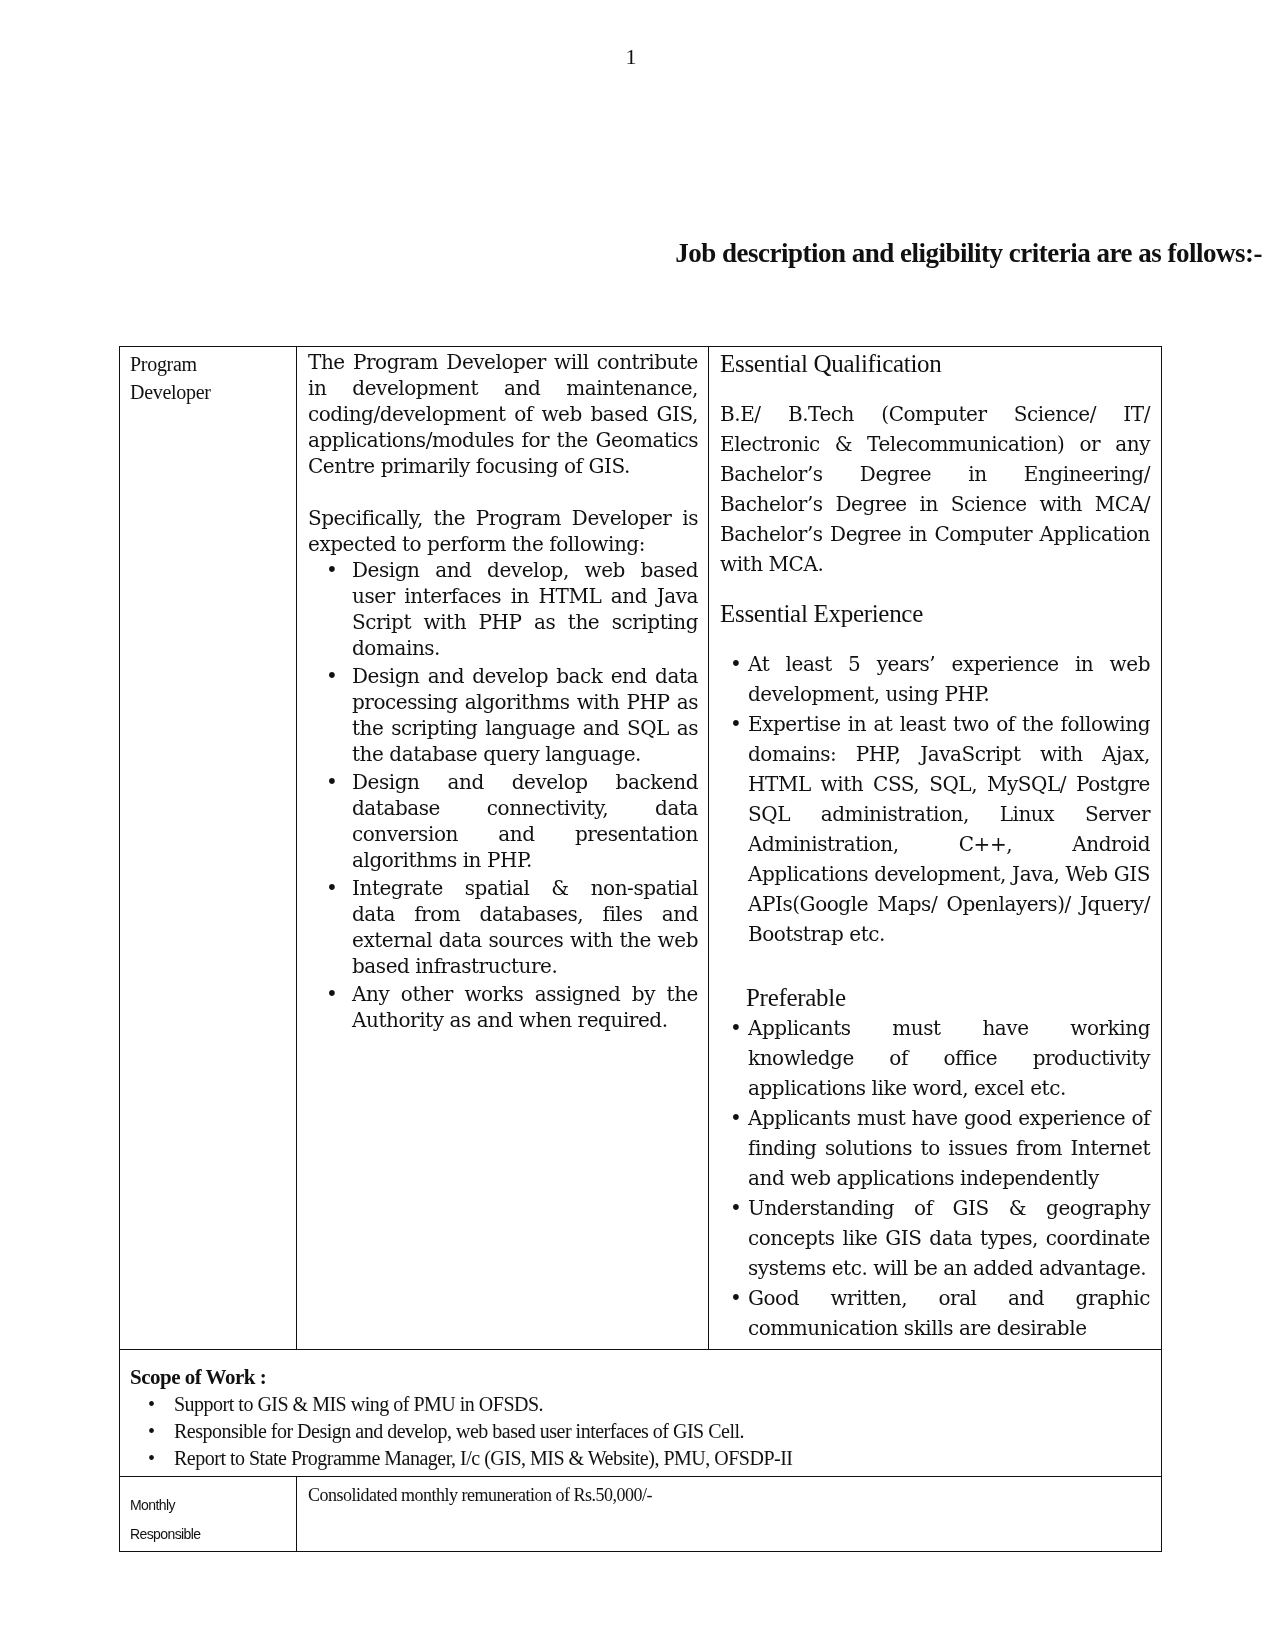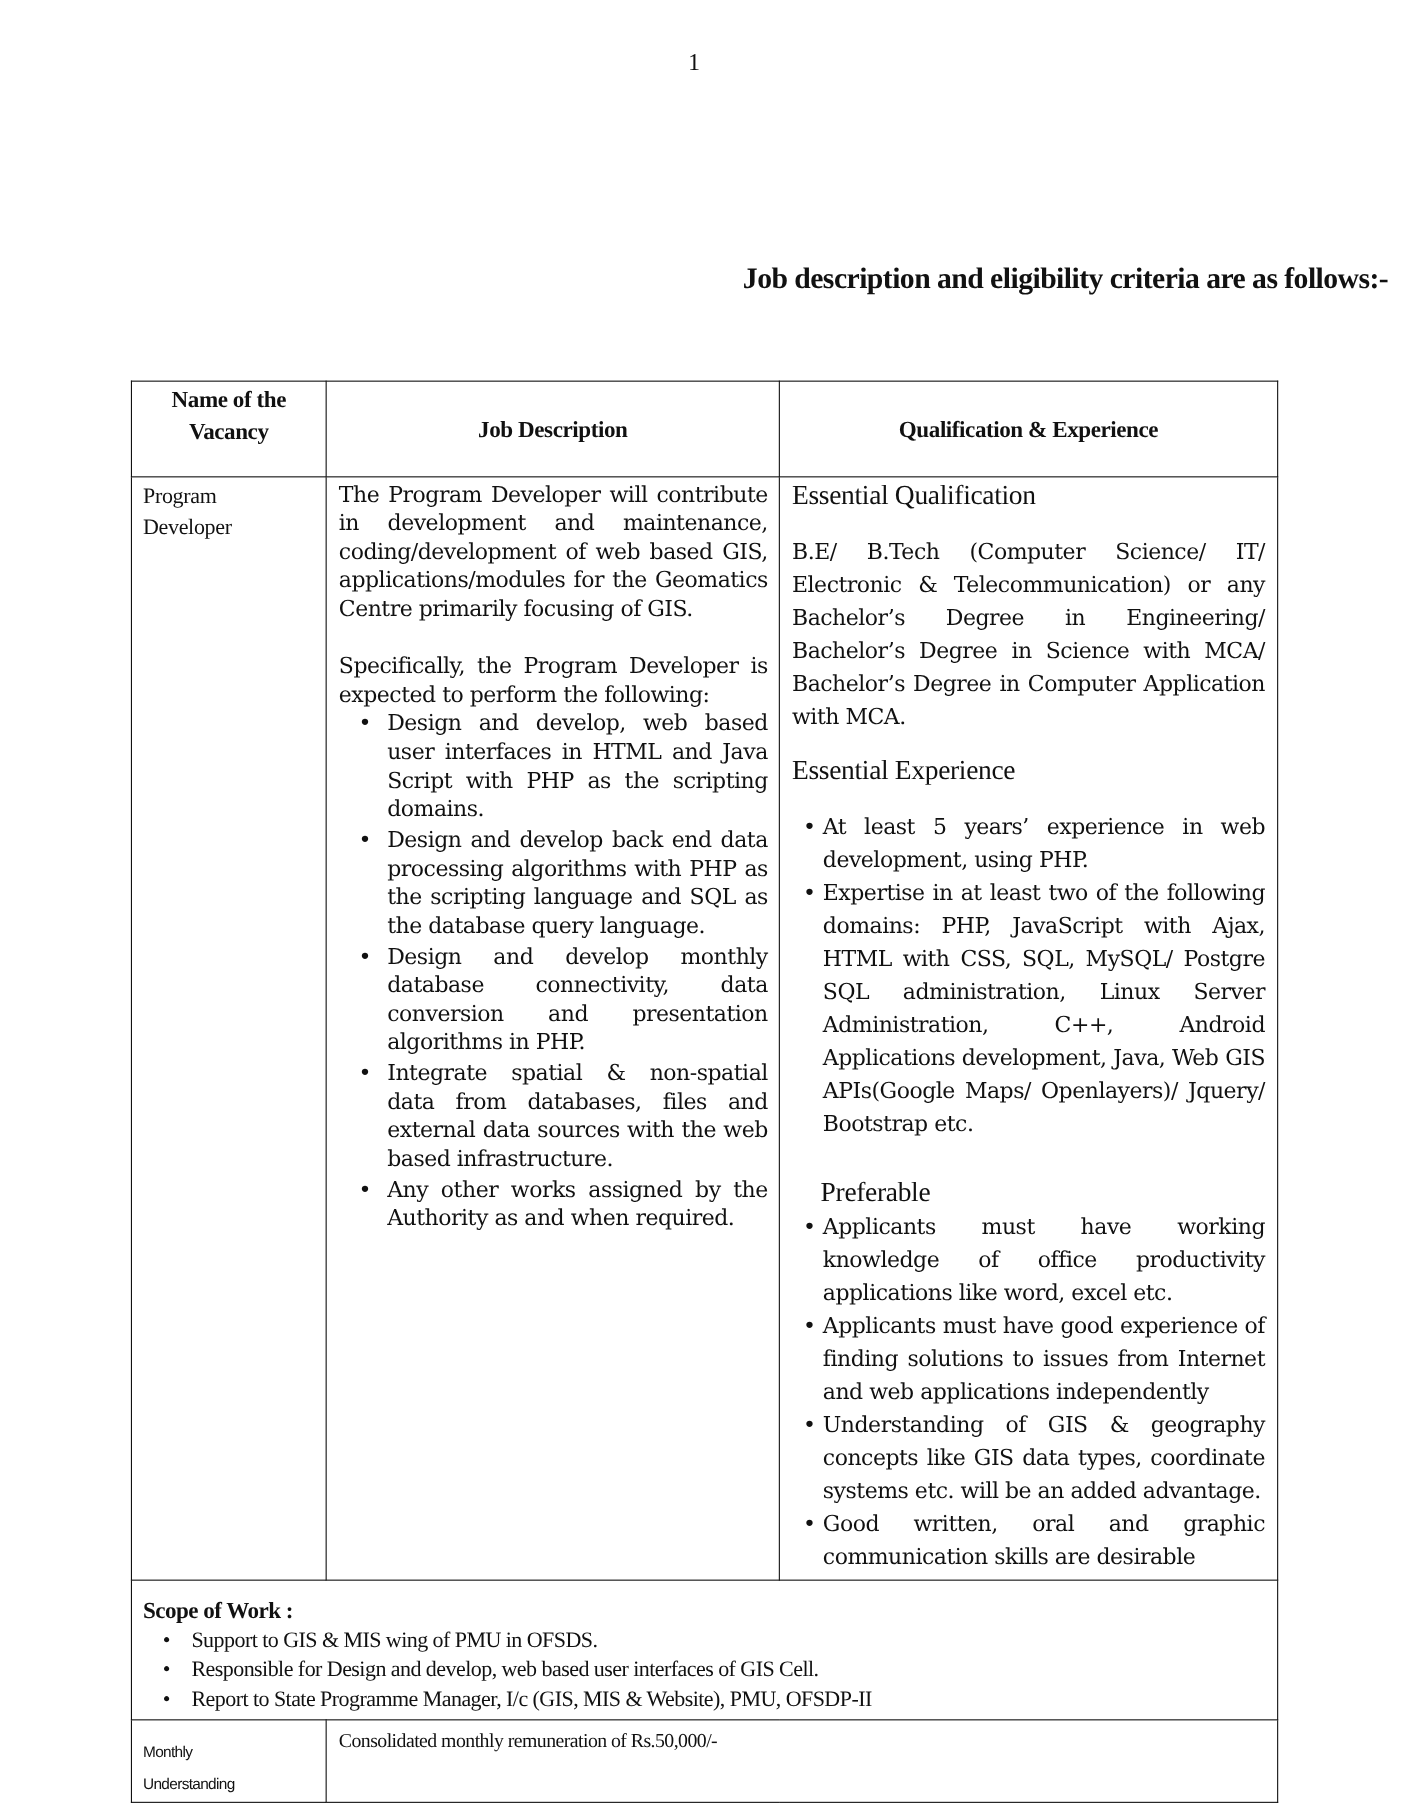--- a/index.html
+++ b/index.html
@@ -83,40 +83,35 @@
 <div class="page-number">1</div>
 <div class="doc-title">Job description and eligibility criteria are as follows:-</div>
 
 <table class="job-table">
   <colgroup>
     <col class="col-name">
       <col class="col-desc">
       <col class="col-qual">
   </colgroup>
   <tbody>
-      <tr>
-    <th class="col-name">Name of the Vacancy</th>
-    <th class="col-desc">Job Description</th>
-    <th class="col-qual">Qualification &amp; Experience</th>
-  </tr>
   <tr>
     <td>
       <div class="cell-name">
         <div>Program</div>
         <div>Developer</div>
       </div>
     </td>
     <td>
       <div class="cell-desc">
         <p>The Program Developer will contribute in development and maintenance, coding/development of web based GIS, applications/modules for the Geomatics Centre primarily focusing of GIS.</p>
         <p class="gap">Specifically, the Program Developer is expected to perform the following:</p>
         <ul>
           <li><span class="bullet">•</span><span>Design and develop, web based user interfaces in HTML and Java Script with PHP as the scripting domains.</span></li>
           <li><span class="bullet">•</span><span>Design and develop back end data processing algorithms with PHP as the scripting language and SQL as the database query language.</span></li>
-          <li><span class="bullet">•</span><span>Design and develop monthly database connectivity, data conversion and presentation algorithms in PHP.</span></li>
+          <li><span class="bullet">•</span><span>Design and develop backend database connectivity, data conversion and presentation algorithms in PHP.</span></li>
           <li><span class="bullet">•</span><span>Integrate spatial &amp; non-spatial data from databases, files and external data sources with the web based infrastructure.</span></li>
           <li><span class="bullet">•</span><span>Any other works assigned by the Authority as and when required.</span></li>
         </ul>
       </div>
     </td>
     <td>
       <div class="cell-qual">
         <div class="qual-heading">Essential Qualification</div>
         <div class="qual-para">B.E/ B.Tech (Computer Science/ IT/ Electronic &amp; Telecommunication) or any Bachelor’s Degree in Engineering/ Bachelor’s Degree in Science with MCA/ Bachelor’s Degree in Computer Application with MCA.</div>
         <div class="qual-heading">Essential Experience</div>
@@ -143,21 +138,21 @@
           <li><span class="bullet">•</span><span>Responsible for Design and develop, web based user interfaces of GIS Cell.</span></li>
           <li><span class="bullet">•</span><span>Report to State Programme Manager, I/c (GIS, MIS &amp; Website), PMU, OFSDP-II</span></li>
         </ul>
       </div>
     </td>
   </tr>
   <tr>
     <td>
       <div class="rem-label">
         <div>Monthly</div>
-        <div>Understanding</div>
+        <div>Responsible</div>
       </div>
     </td>
     <td colspan="2">
       <div class="rem-value">Consolidated monthly remuneration of Rs.50,000/-</div>
     </td>
   </tr>
 </tbody>
   </table>
 
 </body></html>

